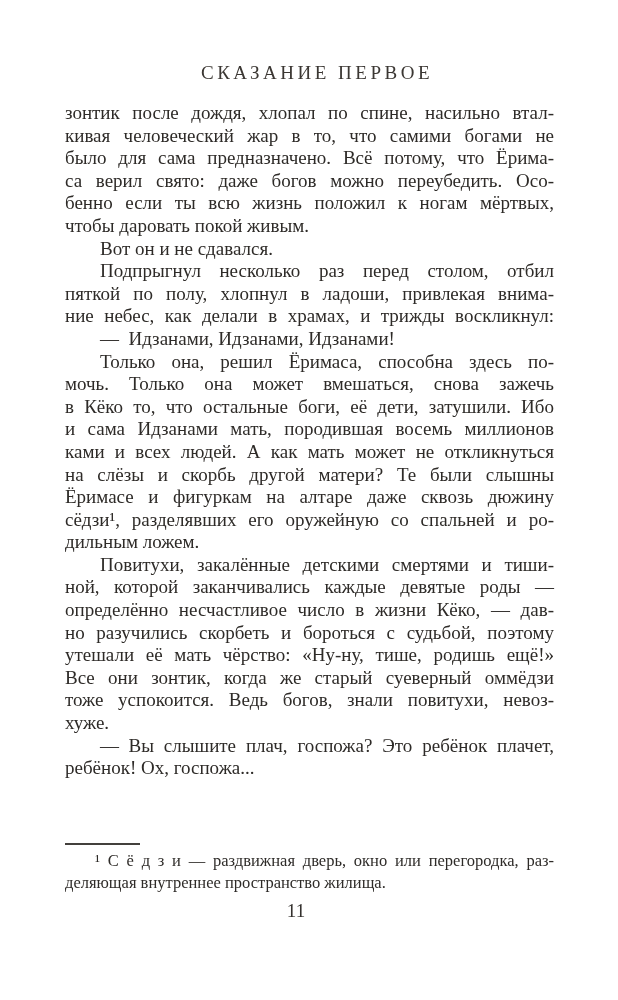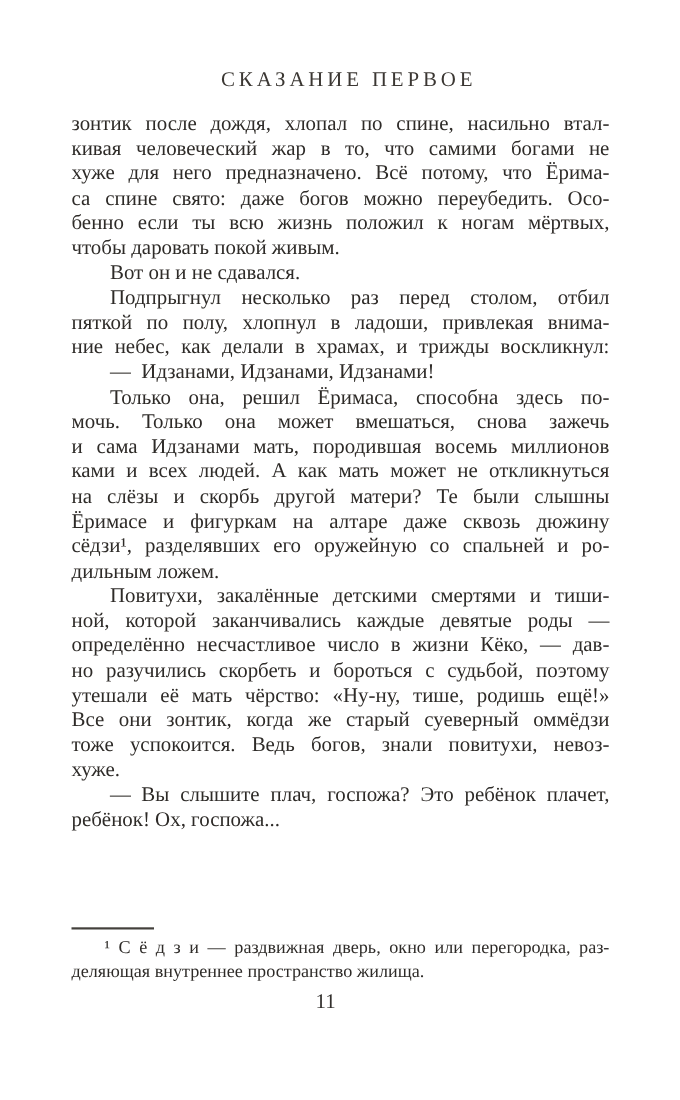--- a/index.html
+++ b/index.html
@@ -80,31 +80,32 @@
 </head>
 <body>
 
 <div class="page">
 
   <div class="chapter-header">СКАЗАНИЕ ПЕРВОЕ</div>
 
   <div class="body-text">
       <div class="line just">зонтик после дождя, хлопал по спине, насильно втал-</div>
       <div class="line just">кивая человеческий жар в то, что самими богами не</div>
-      <div class="line just">хуже для него предназначено. Всё потому, что Ёрима-</div>
-      <div class="line just">са спине свято: даже богов можно переубедить. Осо-</div>
+      <div class="line just">было для сама предназначено. Всё потому, что Ёрима-</div>
+      <div class="line just">са верил свято: даже богов можно переубедить. Осо-</div>
       <div class="line just">бенно если ты всю жизнь положил к ногам мёртвых,</div>
       <div class="line">чтобы даровать покой живым.</div>
       <div class="line indent">Вот он и не сдавался.</div>
       <div class="line indent just">Подпрыгнул несколько раз перед столом, отбил</div>
       <div class="line just">пяткой по полу, хлопнул в ладоши, привлекая внима-</div>
       <div class="line just">ние небес, как делали в храмах, и трижды воскликнул:</div>
       <div class="line indent">— Идзанами, Идзанами, Идзанами!</div>
       <div class="line indent just">Только она, решил Ёримаса, способна здесь по-</div>
       <div class="line just">мочь. Только она может вмешаться, снова зажечь</div>
+      <div class="line just">в Кёко то, что остальные боги, её дети, затушили. Ибо</div>
       <div class="line just">и сама Идзанами мать, породившая восемь миллионов</div>
       <div class="line just">ками и всех людей. А как мать может не откликнуться</div>
       <div class="line just">на слёзы и скорбь другой матери? Те были слышны</div>
       <div class="line just">Ёримасе и фигуркам на алтаре даже сквозь дюжину</div>
       <div class="line just">сёдзи¹, разделявших его оружейную со спальней и ро-</div>
       <div class="line">дильным ложем.</div>
       <div class="line indent just">Повитухи, закалённые детскими смертями и тиши-</div>
       <div class="line just">ной, которой заканчивались каждые девятые роды —</div>
       <div class="line just">определённо несчастливое число в жизни Кёко, — дав-</div>
       <div class="line just">но разучились скорбеть и бороться с судьбой, поэтому</div>

